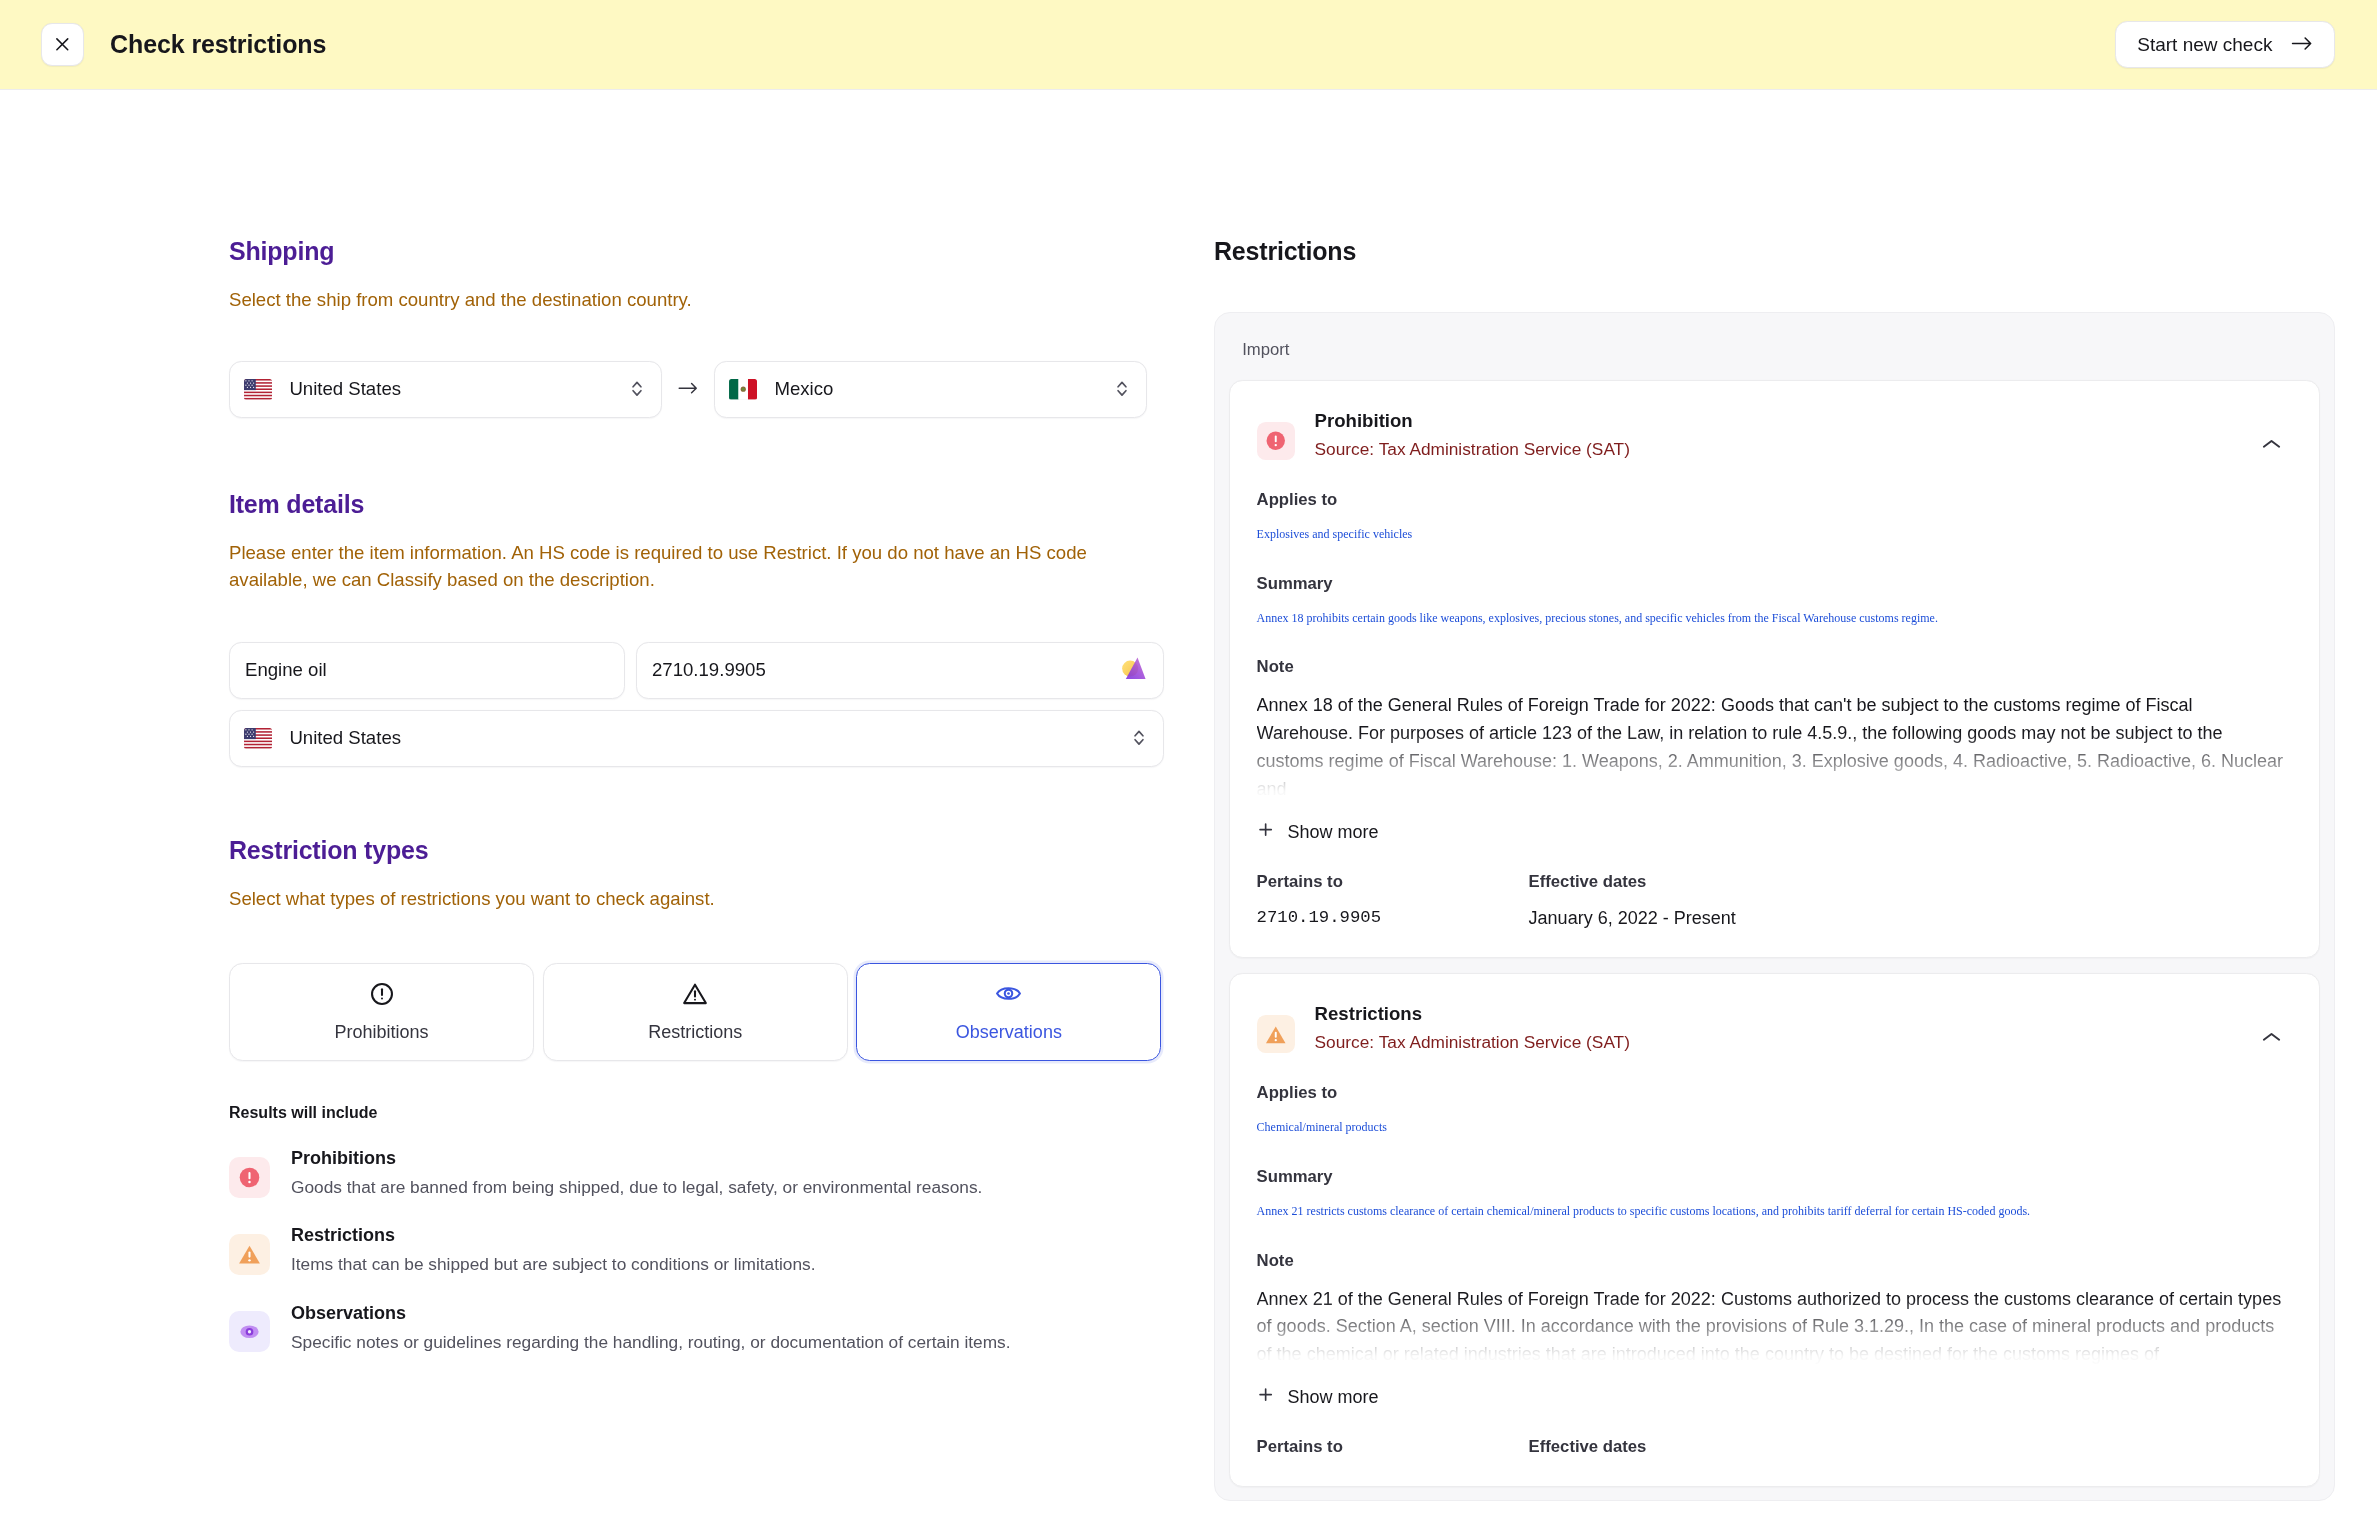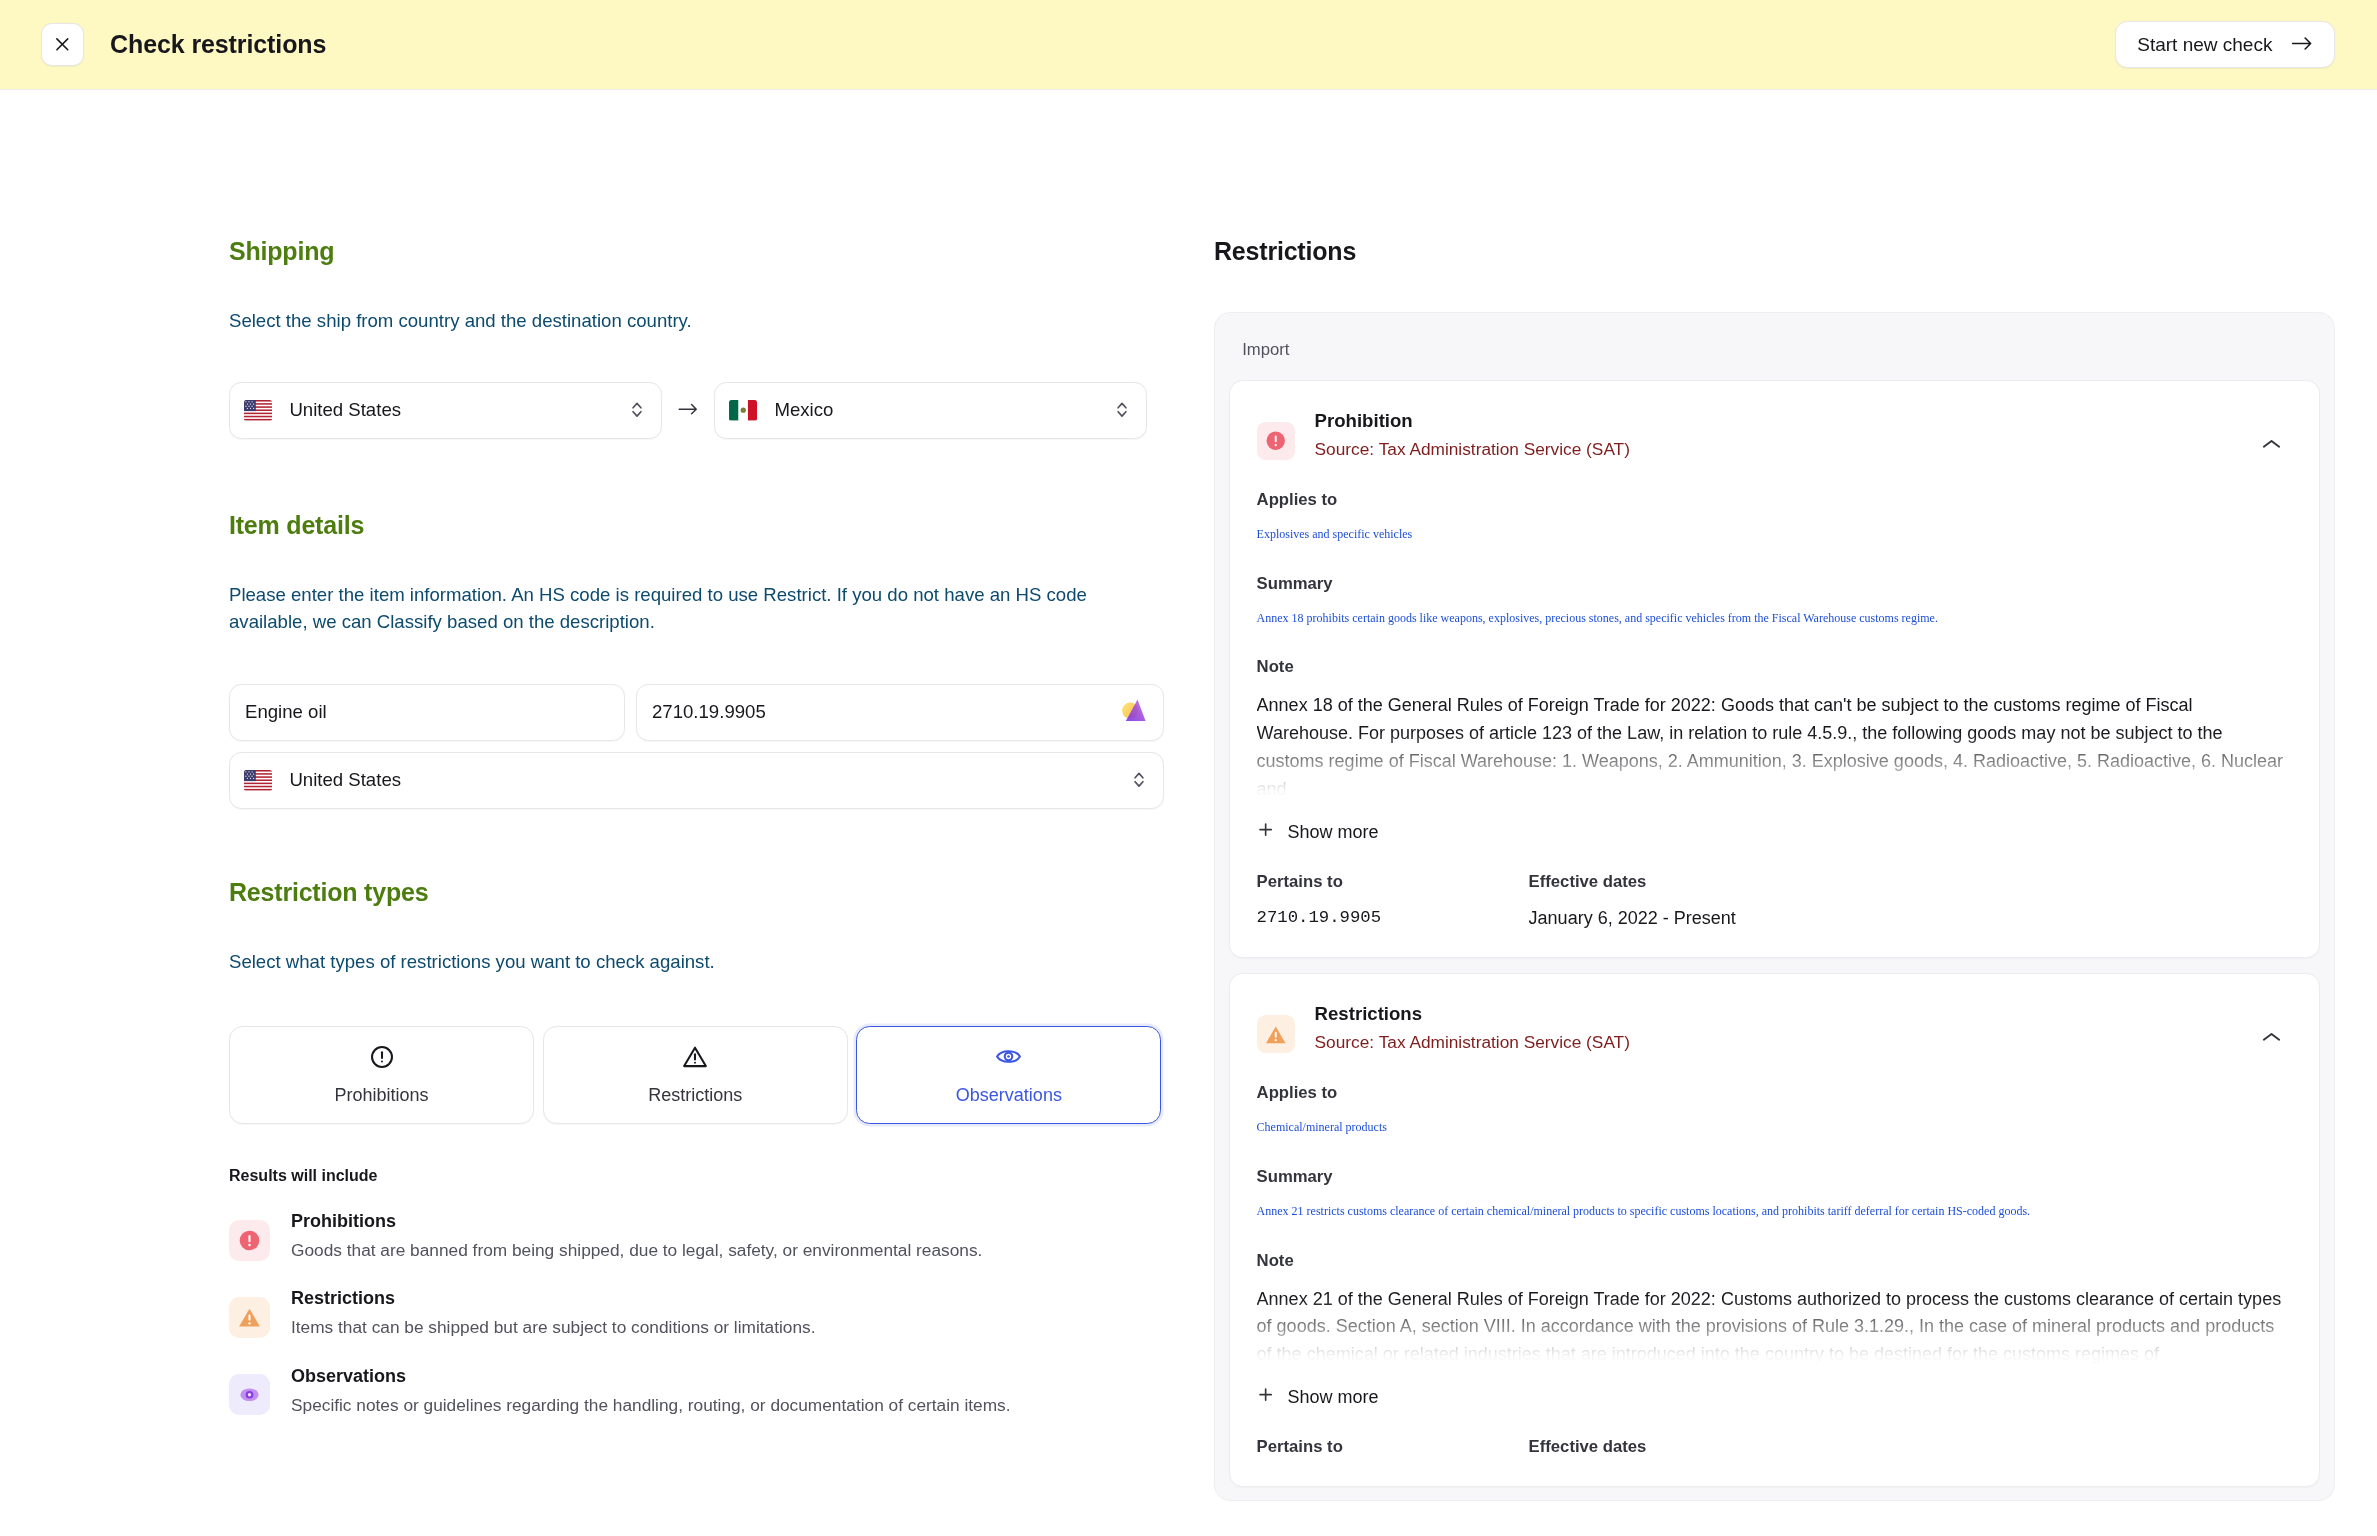--- a/index.html
+++ b/index.html
@@ -70,28 +70,28 @@
   }
   .right-col {
     flex: 1 1 auto;
     padding: 147px 42px 0 0;
   }
 
   
   .section-title {
     font-size: 25px;
     font-weight: 700;
-    color: #4d7c0f;
+    color: #4c1d95;
     letter-spacing: -0.2px;
   }
   .section-sub {
-    margin-top: 42px;
+    margin-top: 21px;
     font-size: 18.6px;
     line-height: 1.45;
-    color: #0c4a6e;
+    color: #a16207;
     max-width: 879px;
   }
 
   
   .ship-row {
     margin-top: 47px;
     display: flex;
     align-items: center;
     gap: 0;
   }

